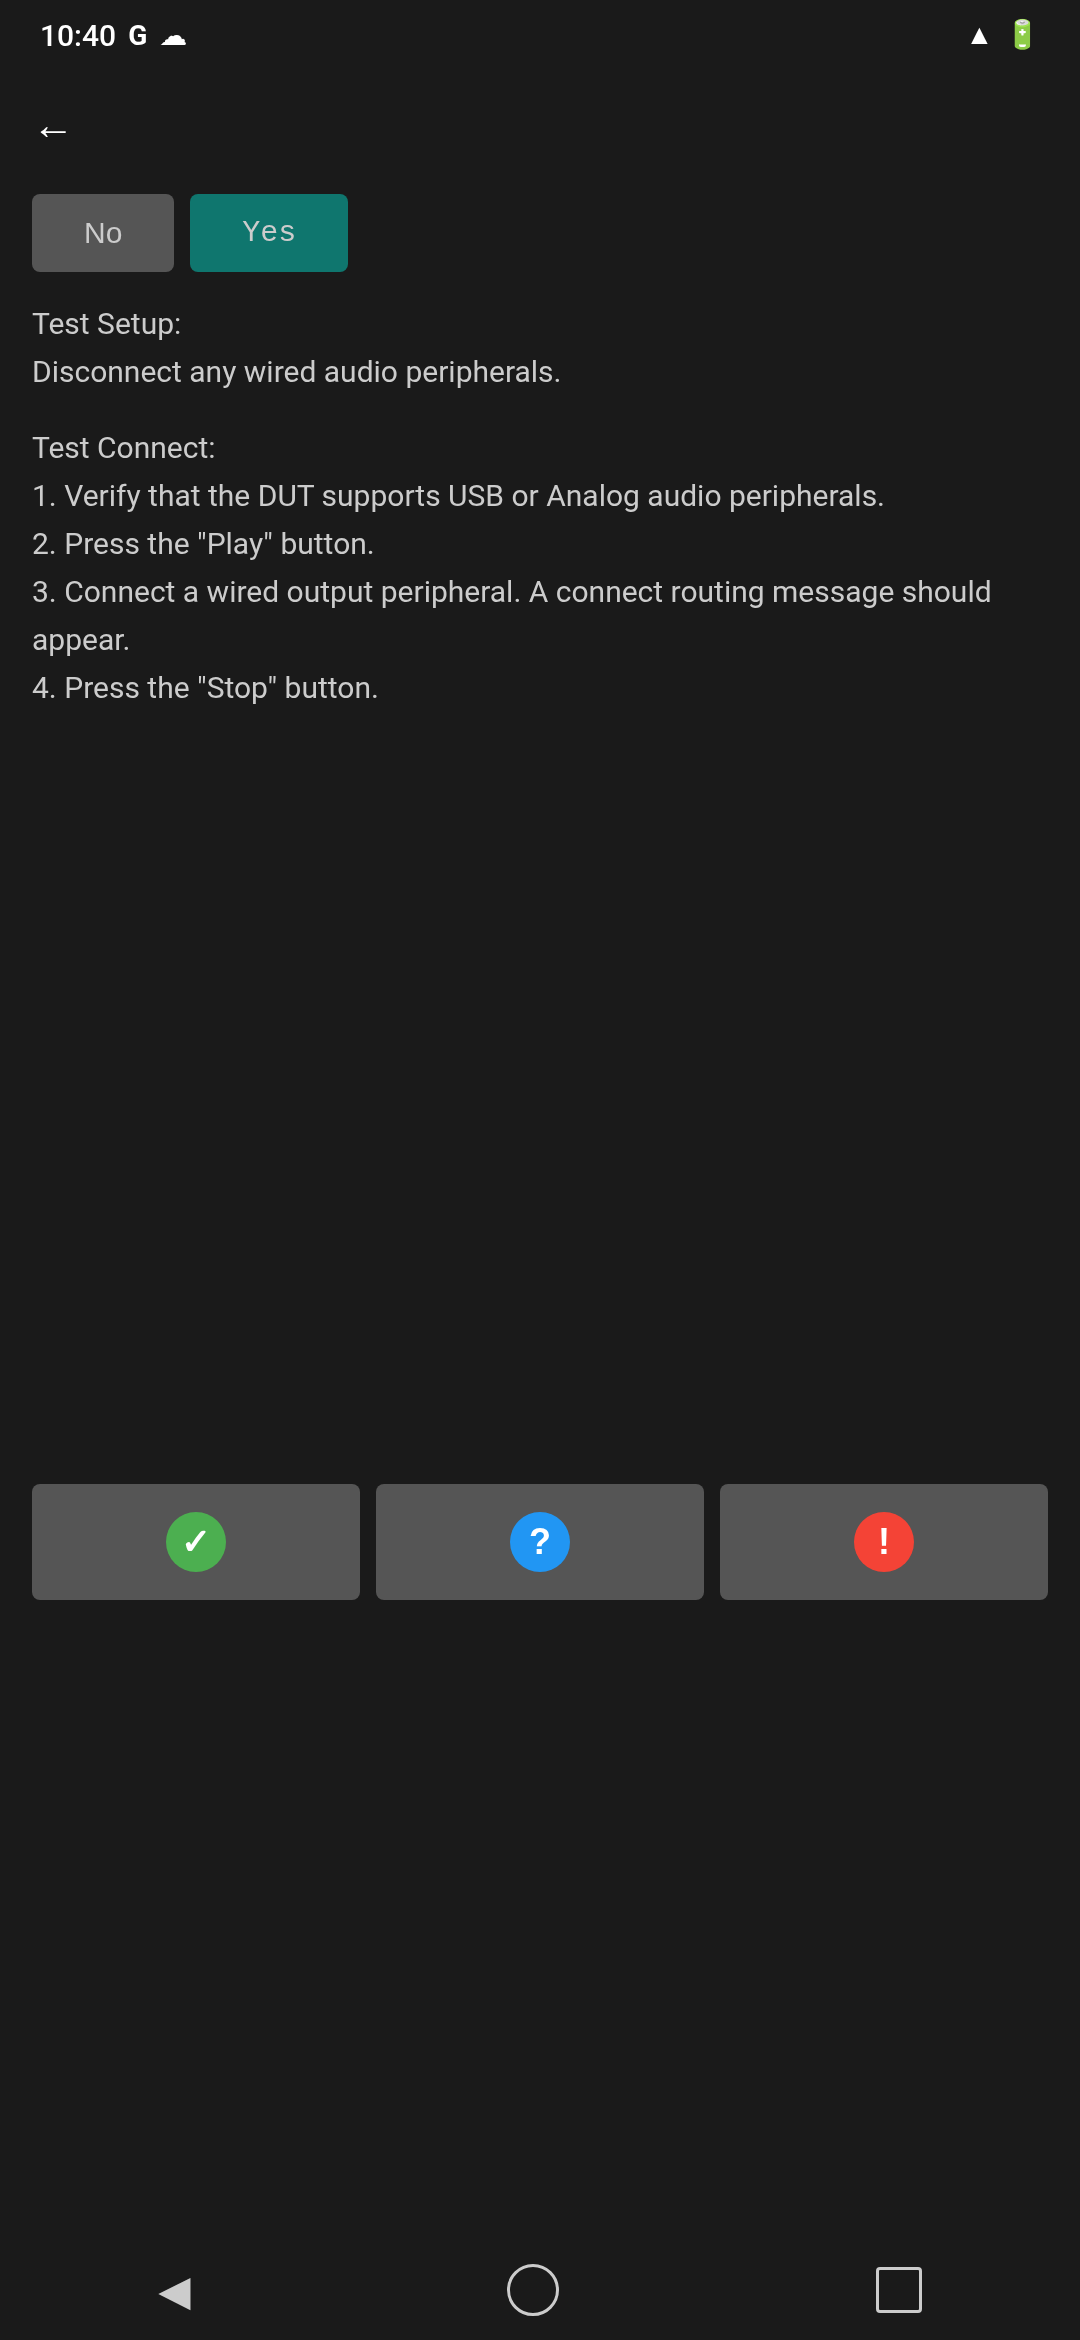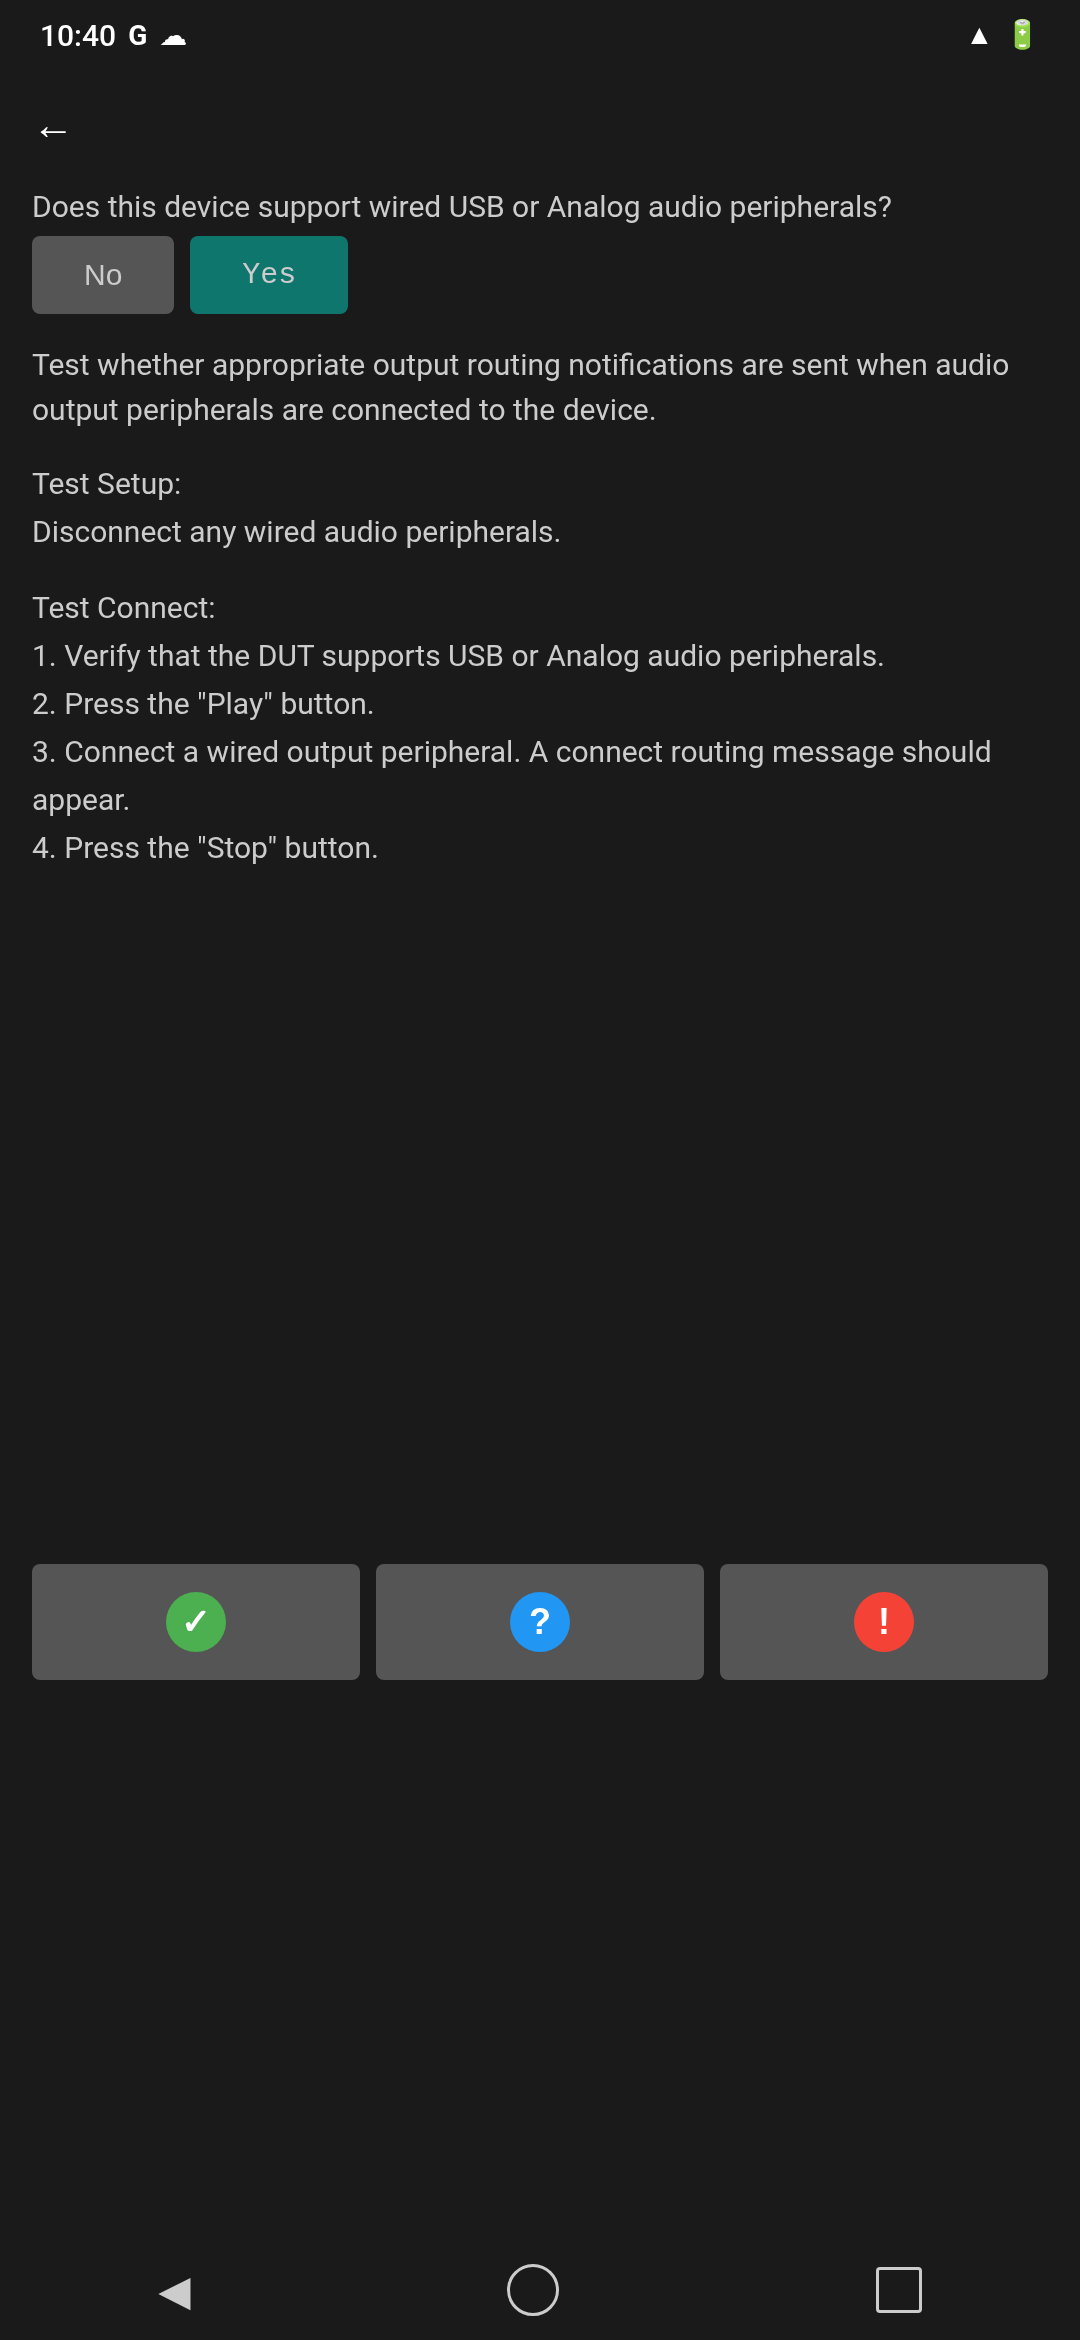--- a/index.html
+++ b/index.html
@@ -260,30 +260,26 @@
   </div>
 </div>
 
 <div class="header">
   <span class="back-button">←</span>
 </div>
 
 <div class="main-content">
 
   <div>
-    <p class="question-text">Does this device support wired USB or Analog audio peripherals?</p>
     <div class="question-buttons">
       <button class="btn-no">No</button>
       <button class="btn-yes">Yes</button>
     </div>
   </div>
 
-  <div>
-    <p class="description-text">Test whether appropriate output routing notifications are sent when audio output peripherals are connected to the device.</p>
-  </div>
 
   <div class="test-section">
     <span class="test-section-title">Test Setup:</span>
     <br>
     <span>Disconnect any wired audio peripherals.</span>
   </div>
 
   <div class="test-section">
     <span class="test-section-title">Test Connect:</span>
     <br>

